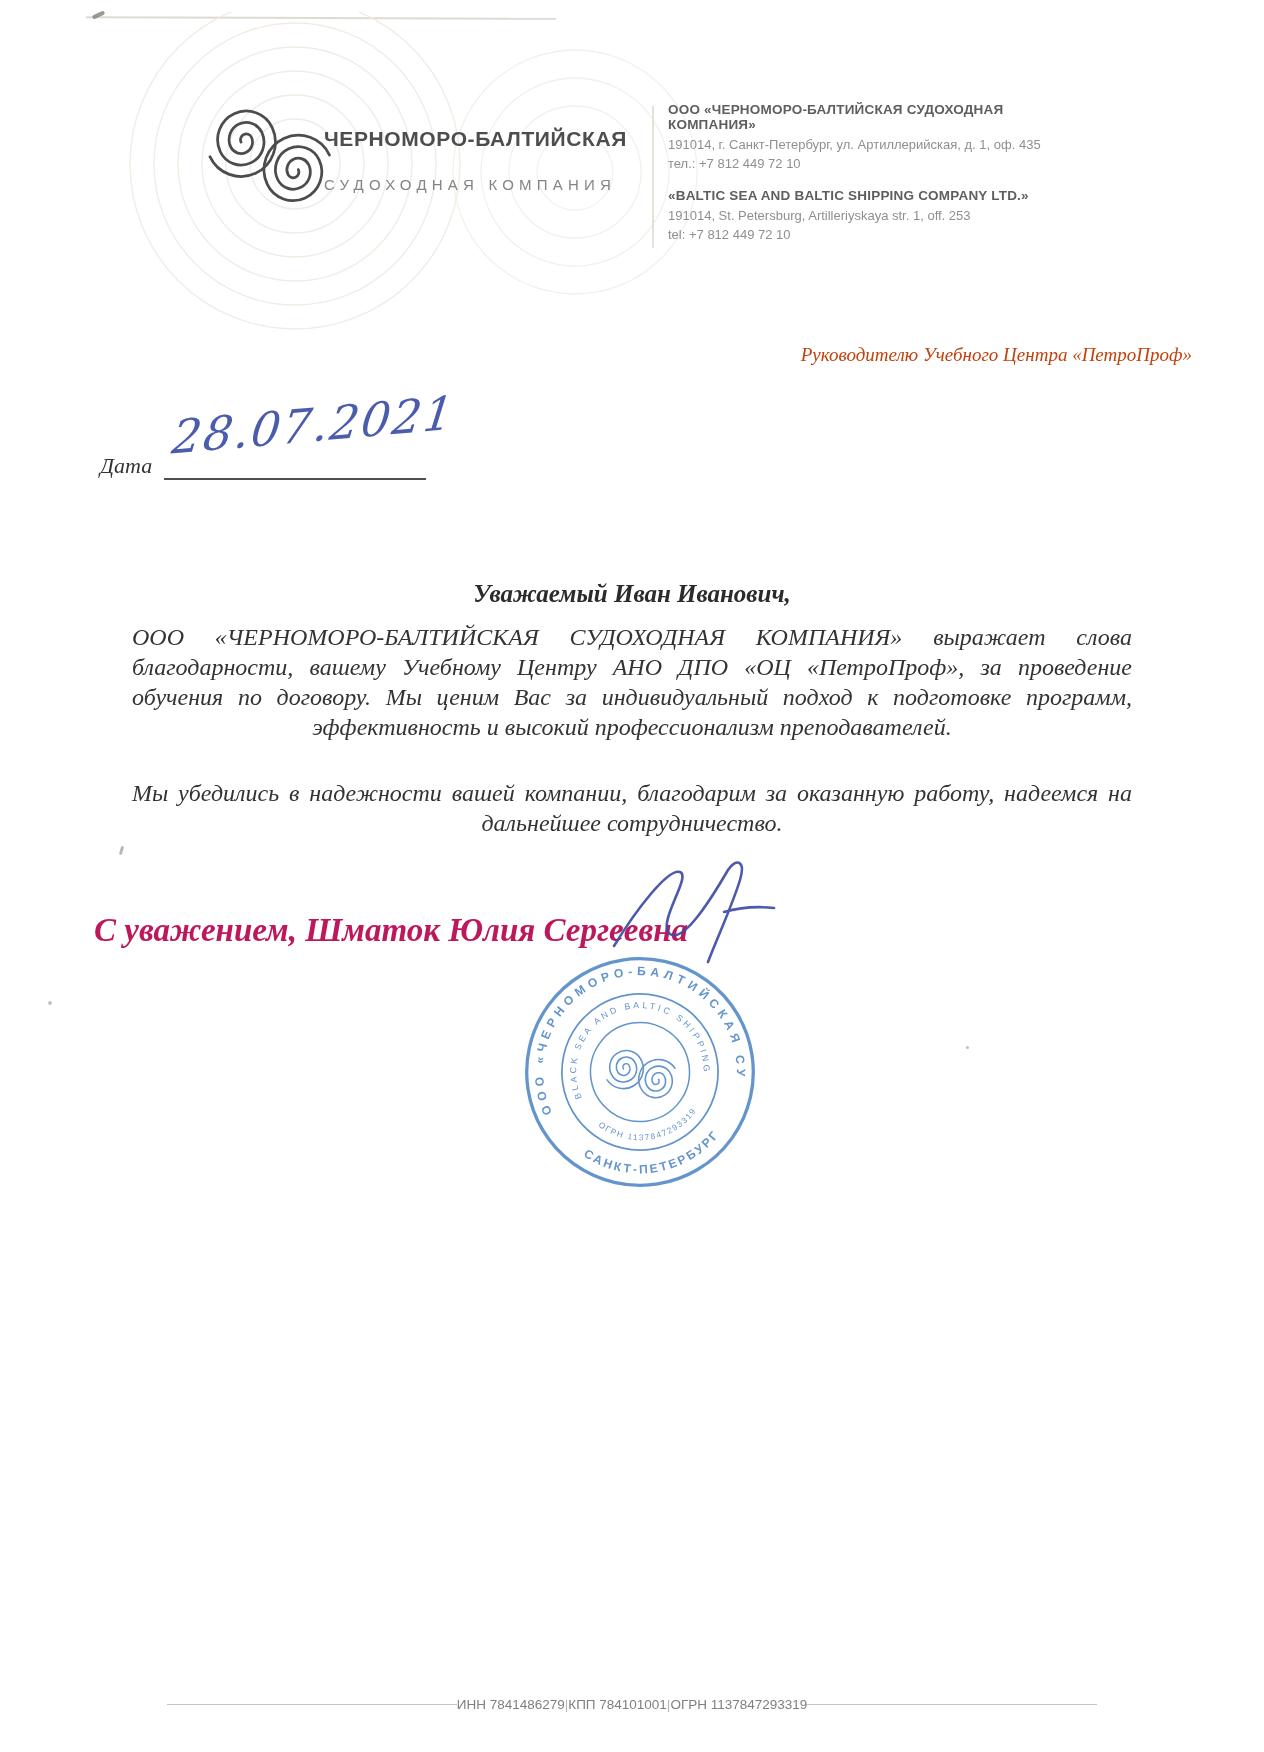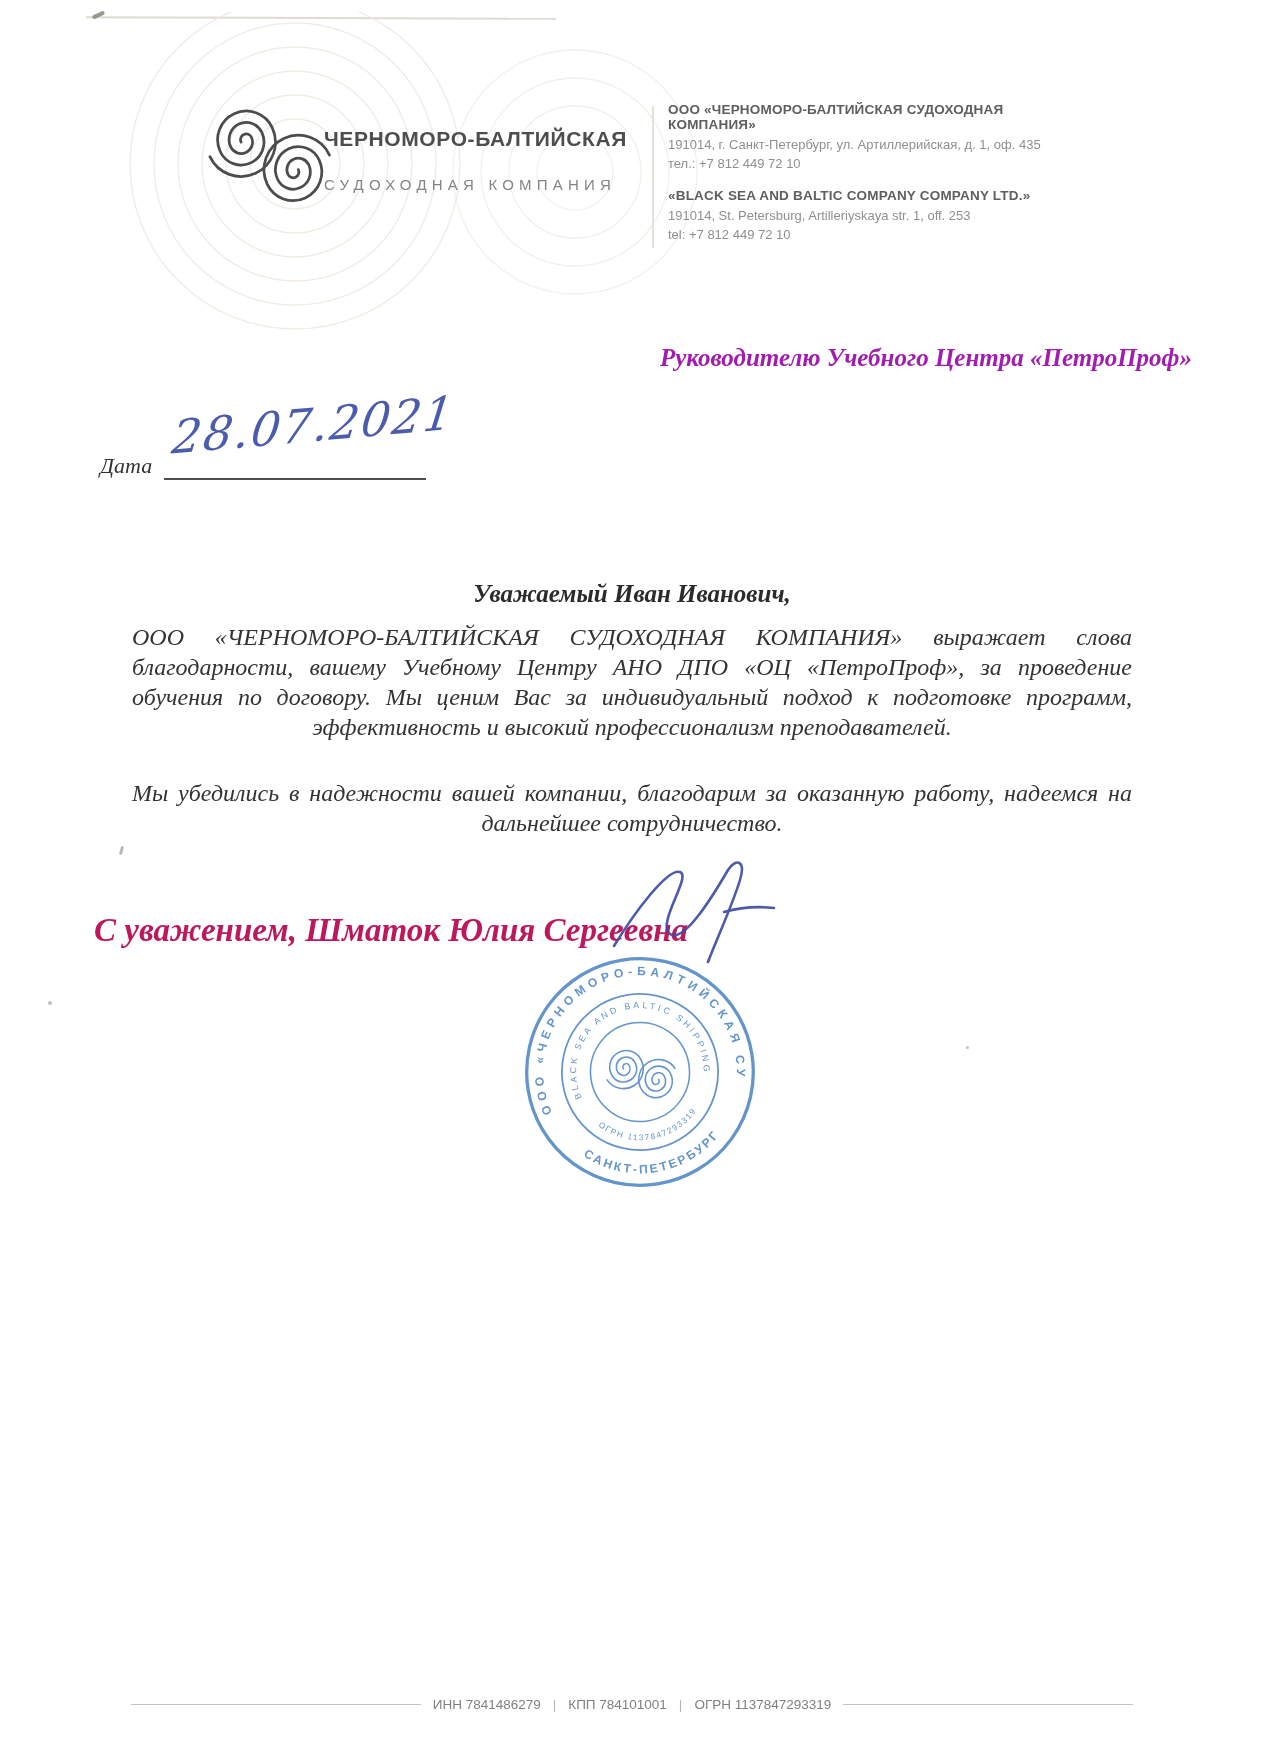--- a/index.html
+++ b/index.html
@@ -24,21 +24,21 @@
   .logo-svg{position:absolute;left:196px;top:94px;width:152px;height:126px;color:#4c4c4c;}
   .brand{position:absolute;left:324px;top:127px;}
   .brand-name{font-size:21px;font-weight:bold;letter-spacing:.6px;color:#4d4d4d;}
   .brand-sub{margin-top:25px;font-size:15px;letter-spacing:5.2px;color:#848484;}
   .head-divider{position:absolute;left:652px;top:106px;width:2px;height:142px;background:#e4e1db;}
   .head-info{position:absolute;left:668px;top:102px;width:420px;}
   .info-co{font-size:13.5px;font-weight:bold;color:#5e5e5e;letter-spacing:.2px;margin-bottom:5px;}
   .info-line{font-size:13px;color:#8f8f8f;margin-bottom:4px;}
   .info-en{margin-top:17px;}
   .addressee{position:absolute;right:72px;top:344px;font-family:"Liberation Serif",serif;
-    font-style:italic;font-weight:bold;font-size:25px;color:#a21caf;}
+    font-style:italic;font-weight:normal;font-size:19px;color:#c2410c;}
   .date-row{position:absolute;left:100px;top:452px;display:flex;align-items:center;}
   .date-label{font-family:"Liberation Serif",serif;font-style:italic;font-size:22px;color:#333;}
   .date-underline{width:262px;height:26px;border-bottom:2px solid #4f4f4f;margin-left:12px;}
   .date-hand{position:absolute;left:172px;top:398px;font-family:"DejaVu Serif",serif;
     font-style:italic;font-size:46px;color:#3d4fa6;letter-spacing:2px;
     transform:rotate(-5deg) skewX(-12deg);opacity:.92;white-space:nowrap;}
   .greeting{position:absolute;left:0;top:580px;width:100%;text-align:center;
     font-family:"Liberation Serif",serif;font-style:italic;font-weight:bold;
     font-size:25px;color:#2b2b2b;}
   .para{position:absolute;left:132px;width:1000px;font-family:"Liberation Serif",serif;
@@ -48,21 +48,21 @@
   .para-2{top:778px;}
   .signoff{position:absolute;left:94px;top:912px;font-family:"Liberation Serif",serif;
     font-style:italic;font-weight:bold;font-size:33px;color:#be185d;}
   
   .stamp-svg{position:absolute;left:508px;top:940px;width:264px;height:264px;
     color:#4f86c6;transform:rotate(-9deg);opacity:.88;}
   .stamp-svg text{fill:currentColor;font-family:"Liberation Sans",sans-serif;}
   .sig-svg{position:absolute;left:596px;top:850px;width:195px;height:135px;}
   
   .footer{position:absolute;left:0;top:1697px;width:100%;display:flex;
-    align-items:center;justify-content:center;gap:12px;
+    align-items:center;justify-content:center;gap:0;
     font-size:13.5px;color:#808080;}
   .footer-rule{width:290px;border-top:1px solid #c6c3be;height:0;}
   .footer-sep{color:#b5b5b5;}
 </style>
 </head>
 <body>
 
 <div class="page">
 
   <div class="scan-topline"></div>
@@ -106,21 +106,21 @@
 
   <div class="head-divider"></div>
 
   <div class="head-info">
     <div>
       <div class="info-co">ООО «ЧЕРНОМОРО-БАЛТИЙСКАЯ СУДОХОДНАЯ КОМПАНИЯ»</div>
       <div class="info-line">191014, г. Санкт-Петербург, ул. Артиллерийская, д. 1, оф. 435</div>
       <div class="info-line">тел.: +7 812 449 72 10</div>
     </div>
     <div class="info-en">
-      <div class="info-co">«BLACK SEA AND BALTIC COMPANY COMPANY LTD.»</div>
+      <div class="info-co">«BALTIC SEA AND BALTIC SHIPPING COMPANY LTD.»</div>
       <div class="info-line">191014, St. Petersburg, Artilleriyskaya str. 1, off. 253</div>
       <div class="info-line">tel: +7 812 449 72 10</div>
     </div>
   </div>
 
   <div class="addressee">Руководителю Учебного Центра «ПетроПроф»</div>
 
   <div class="date-row">
     <span class="date-label">Дата</span>
     <span class="date-underline"></span>

